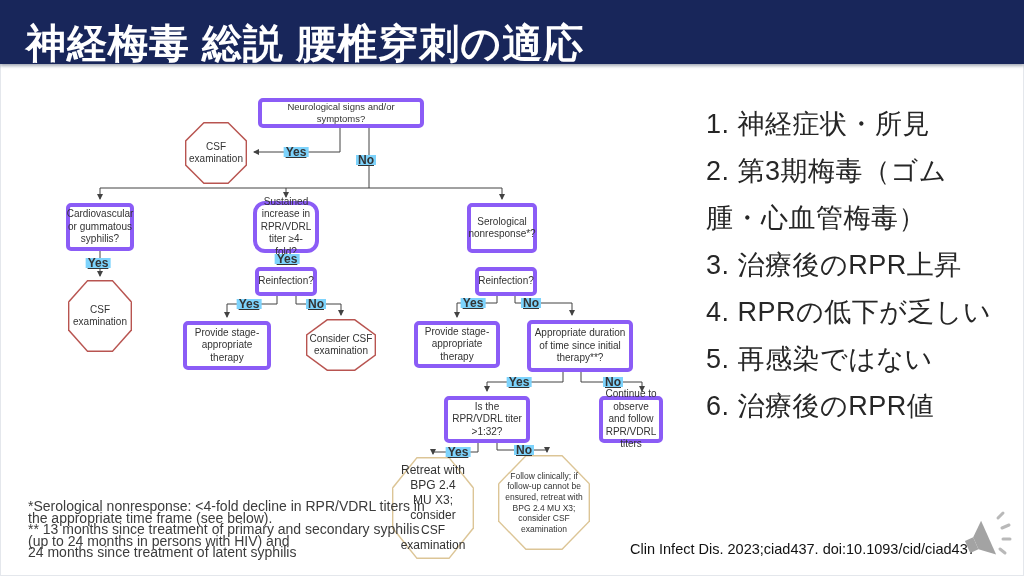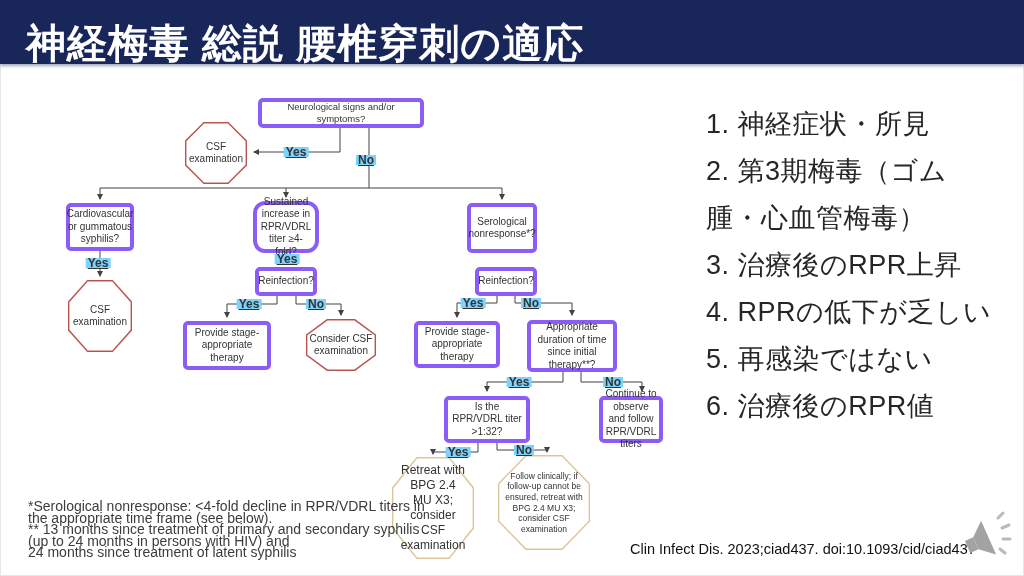--- a/index.html
+++ b/index.html
@@ -128,21 +128,21 @@
 
     <div class="node oct red" style="left:306px;top:319px;width:70px;height:52px;">
       <div class="oct-fill"></div>
       <span class="txt">Consider CSF examination</span>
     </div>
 
     <div class="node rect" style="left:414px;top:321px;width:86px;height:47px;">
       <span class="txt">Provide stage-appropriate therapy</span>
     </div>
 
-    <div class="node rect" style="left:527px;top:320px;width:90px;height:52px;">
+    <div class="node rect" style="left:527px;top:320px;width:106px;height:52px;">
       <span class="txt">Appropriate duration of time since initial therapy**?</span>
     </div>
 
     <div class="node rect" style="left:444px;top:396px;width:86px;height:47px;">
       <span class="txt">Is the RPR/VDRL titer &gt;1:32?</span>
     </div>
 
     <div class="node rect" style="left:599px;top:396px;width:64px;height:47px;">
       <span class="txt">Continue to observe and follow RPR/VDRL titers</span>
     </div>

